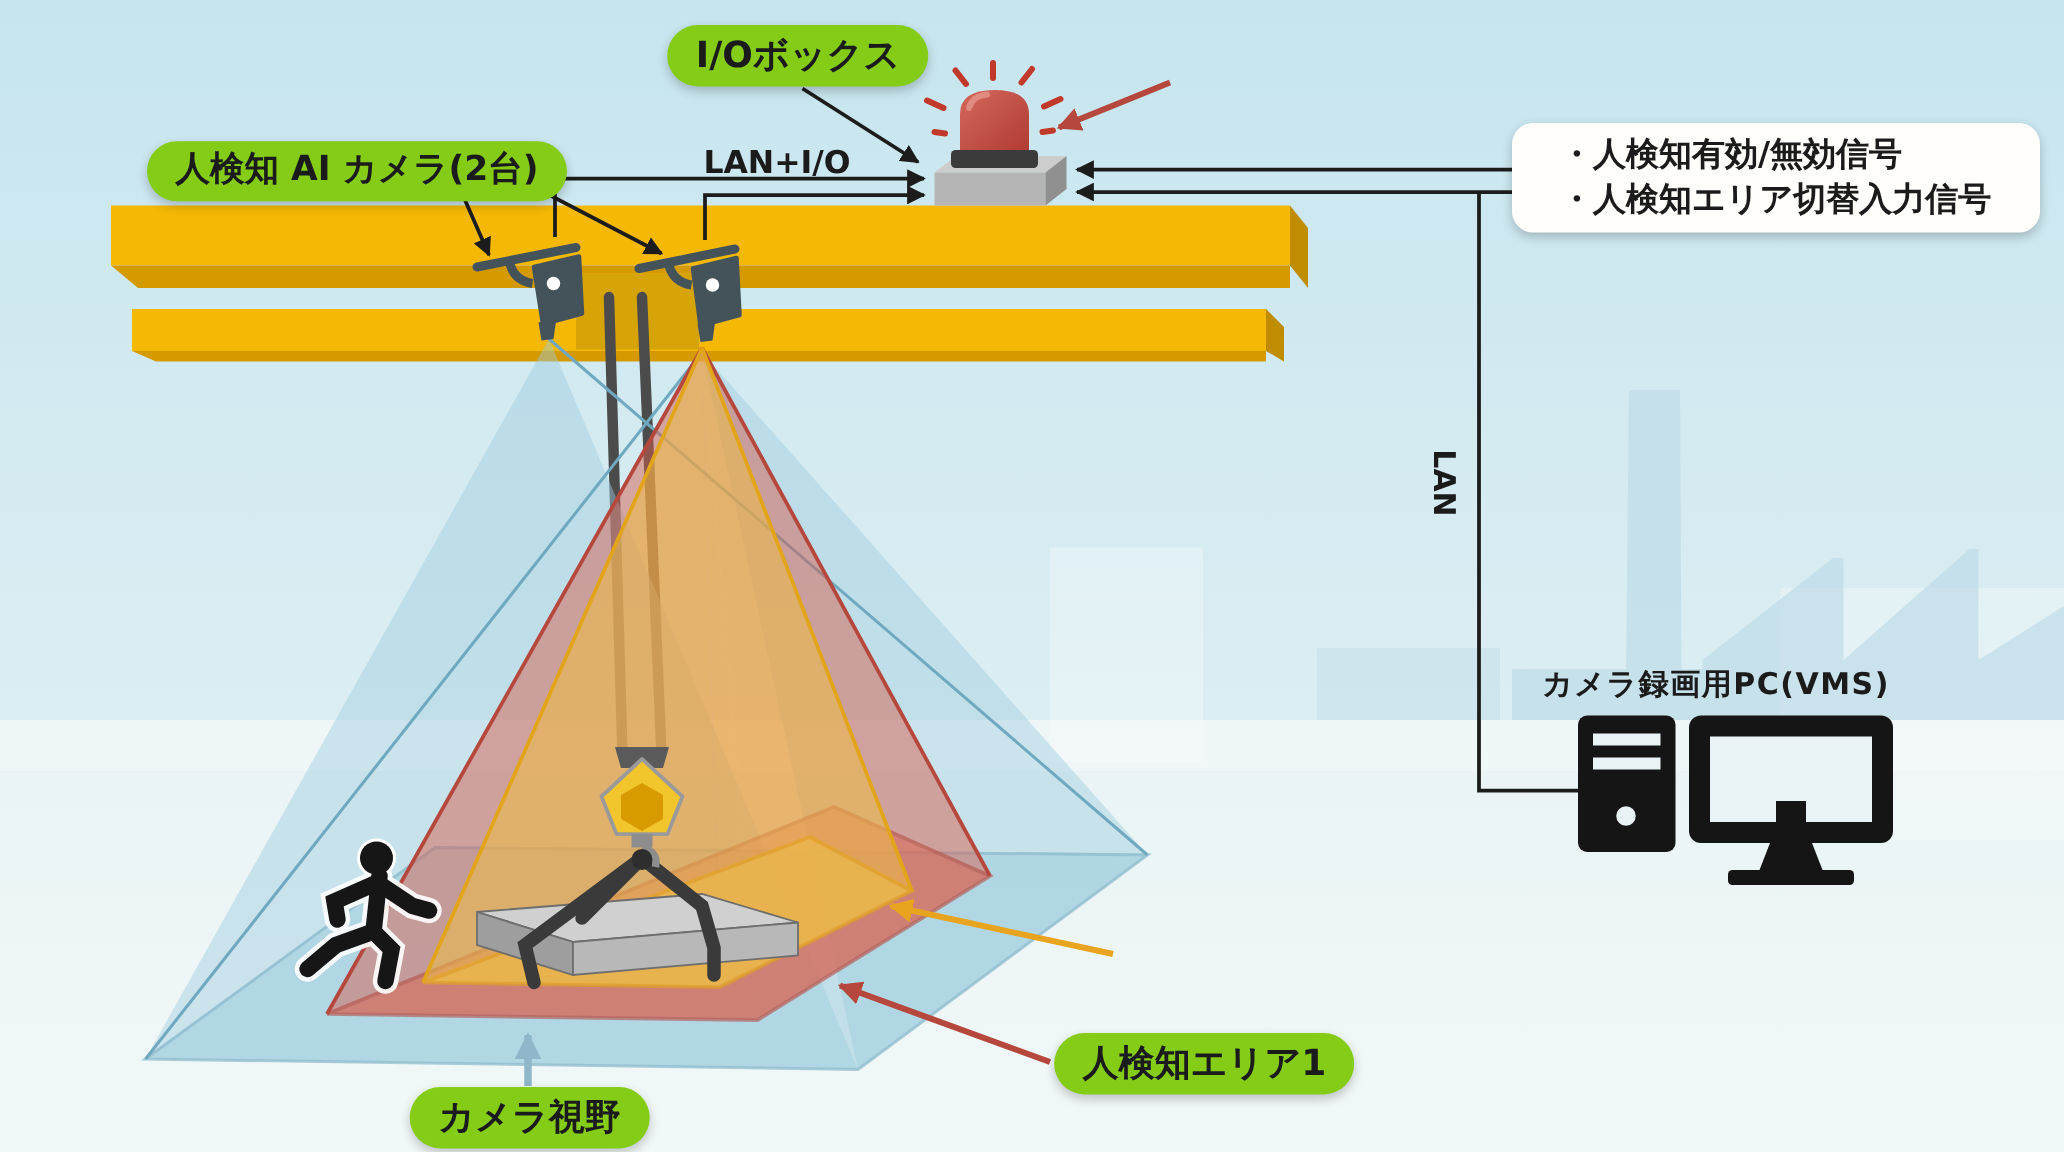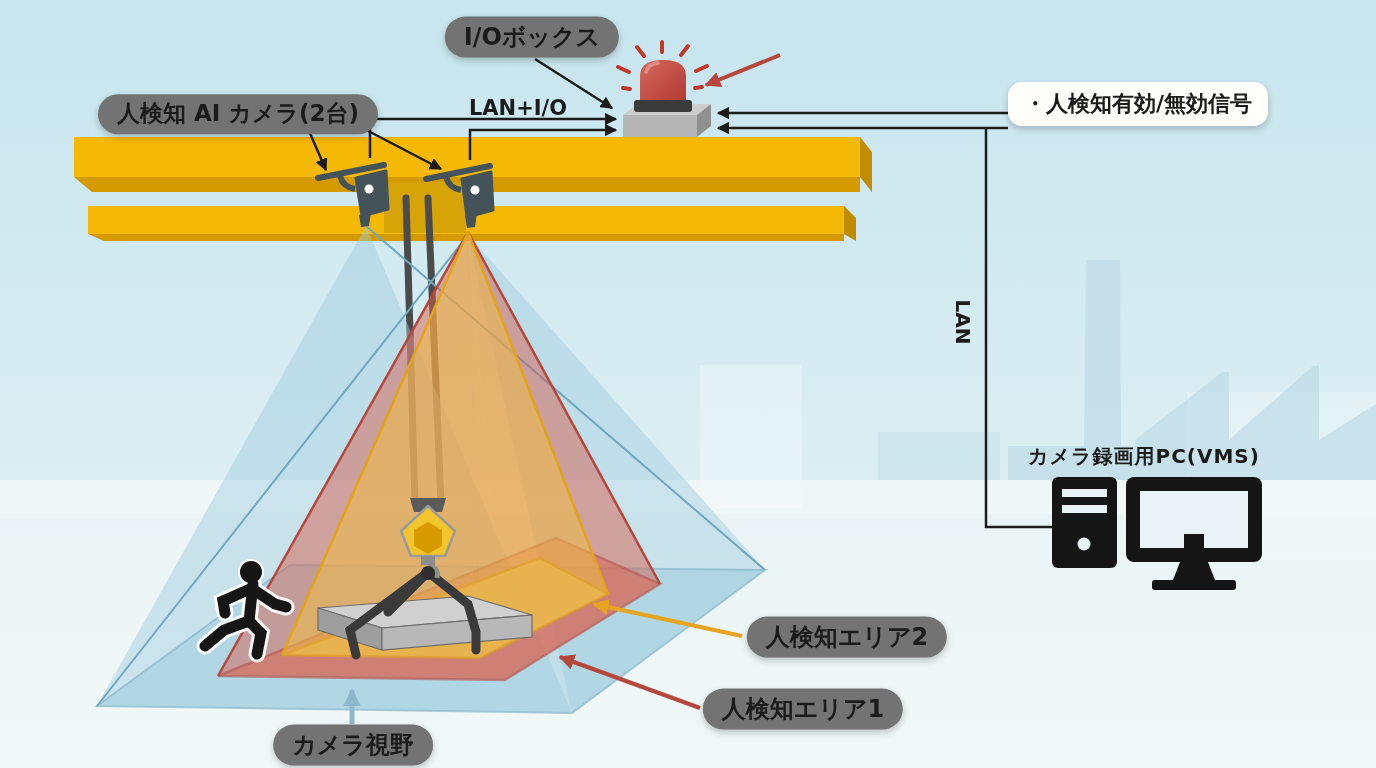--- a/index.html
+++ b/index.html
@@ -3,27 +3,27 @@
 <meta charset="utf-8">
 <style>
   html,body { margin:0; padding:0; background:#cfe9f0; }
   .stage {
     position:relative; width:1376px; height:768px; overflow:hidden;
     font-family:"DejaVu Sans","Liberation Sans",sans-serif; color:#1b1b1b;
   }
   .stage svg { position:absolute; left:0; top:0; }
   .pill {
     position:absolute; transform:translate(-50%,-50%);
-    background:#737373; border-radius:26px; padding:6px 19px;
+    background:#84cc16; border-radius:26px; padding:6px 19px;
     font-size:24px; font-weight:bold; white-space:nowrap;
     box-shadow:0 3px 7px rgba(0,0,0,.22); line-height:1.2;
   }
   .infobox {
     position:absolute; left:1008px; top:82px;
-    background:#fffefa; border-radius:14px; padding:7px 16px;
+    background:#fffefa; border-radius:14px; padding:7px 32px;
     font-size:22px; font-weight:bold; white-space:nowrap; line-height:1.35;
     box-shadow:0 3px 7px rgba(0,0,0,.22);
   }
   .plain {
     position:absolute; transform:translate(-50%,-50%);
     font-weight:bold; white-space:nowrap;
   }
   .lan-rot { transform:translate(-50%,-50%) rotate(90deg); }
 </style>
 </head>
@@ -214,25 +214,25 @@
 
 <div class="pill" style="left:238px; top:78px; font-size:23px;margin-top:36px;">人検知 AI カメラ(2台)</div>
 
 <div class="pill" style="left:532px; top:37px;">I/Oボックス</div>
 
 
 <div class="plain" style="left:518px; top:108px; font-size:21px;">LAN+I/O</div>
 
 <div class="infobox">
   <div>・人検知有効/無効信号</div>
+  <div>・人検知エリア切替入力信号</div>
 </div>
 
 <div class="plain lan-rot" style="left:963px; top:322px; font-size:20px;">LAN</div>
 
 <div class="plain" style="left:1144px; top:456px; font-size:20px; letter-spacing:1px;">カメラ録画用PC(VMS)</div>
 
-<div class="pill" style="left:847px; top:637px;">人検知エリア2</div>
 
 <div class="pill" style="left:803px; top:709px;">人検知エリア1</div>
 
 <div class="pill" style="left:353px; top:745px;">カメラ視野</div>
 
 </div>
 
 </body></html>

